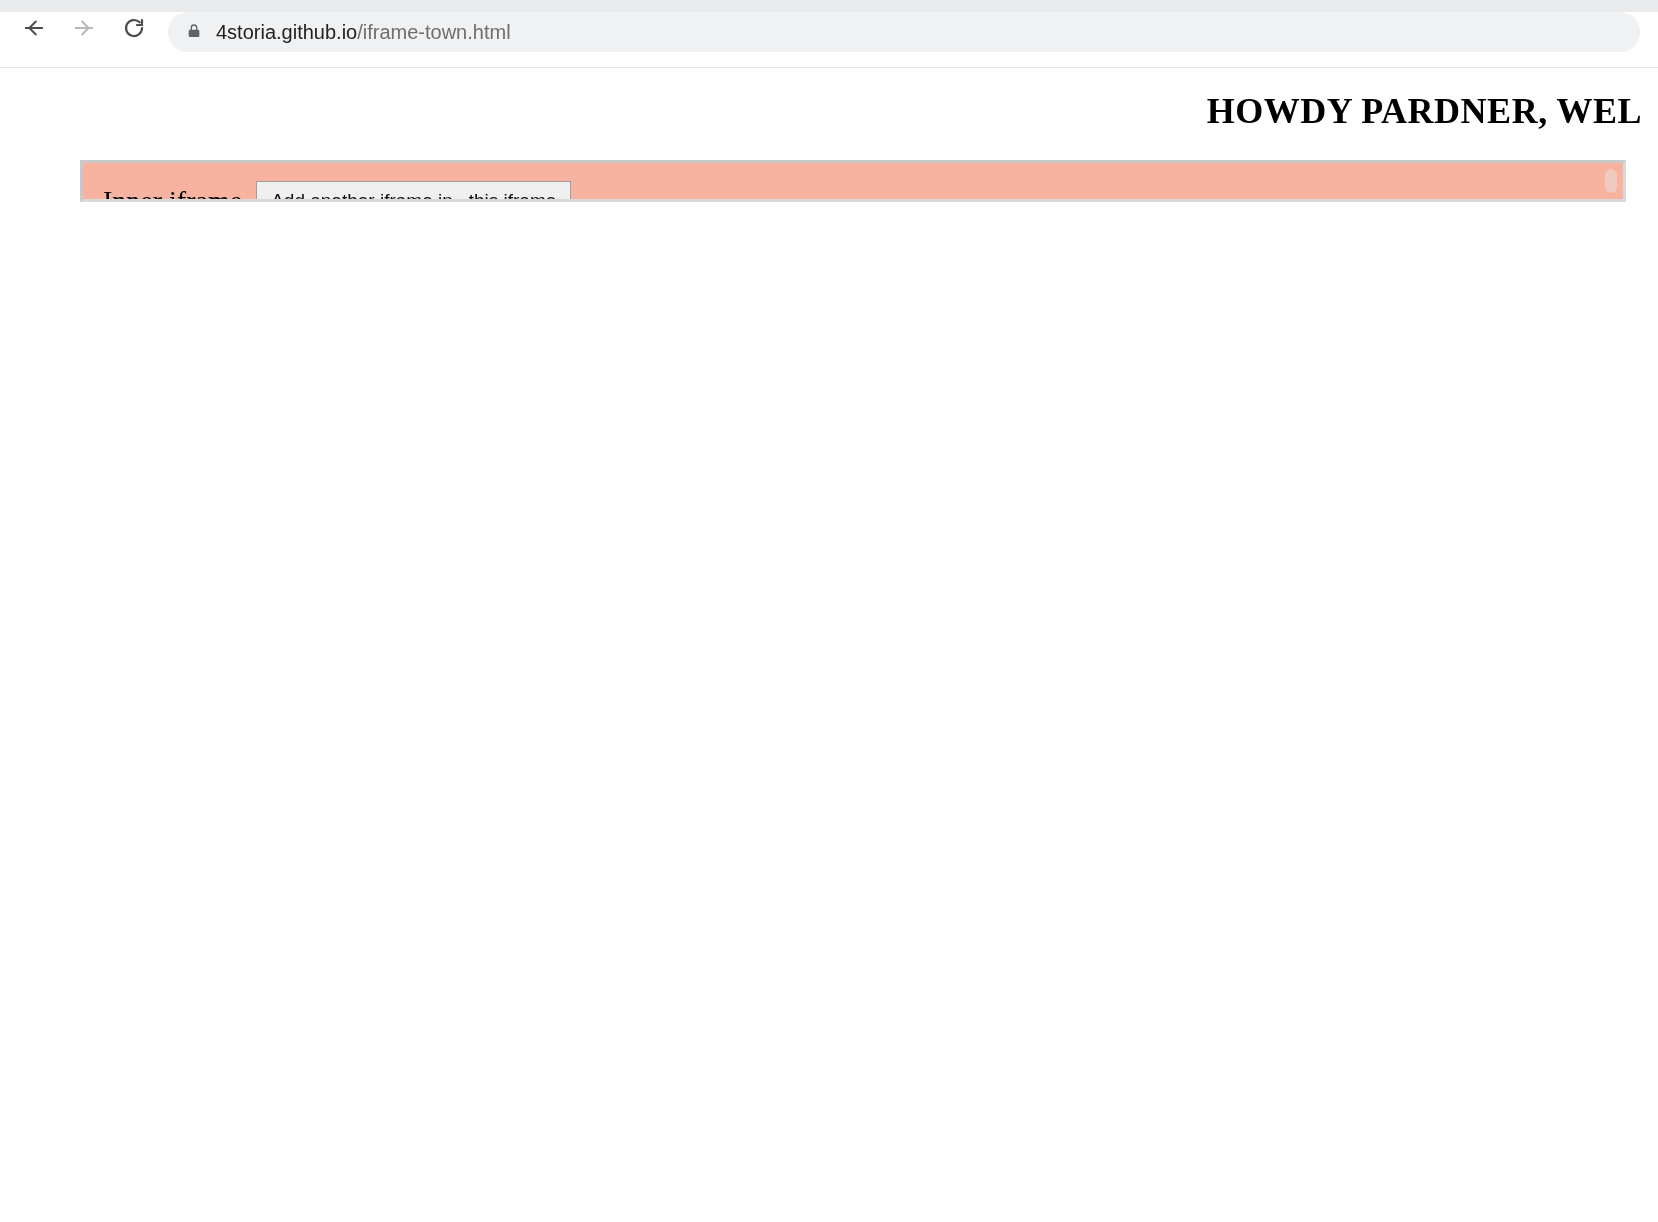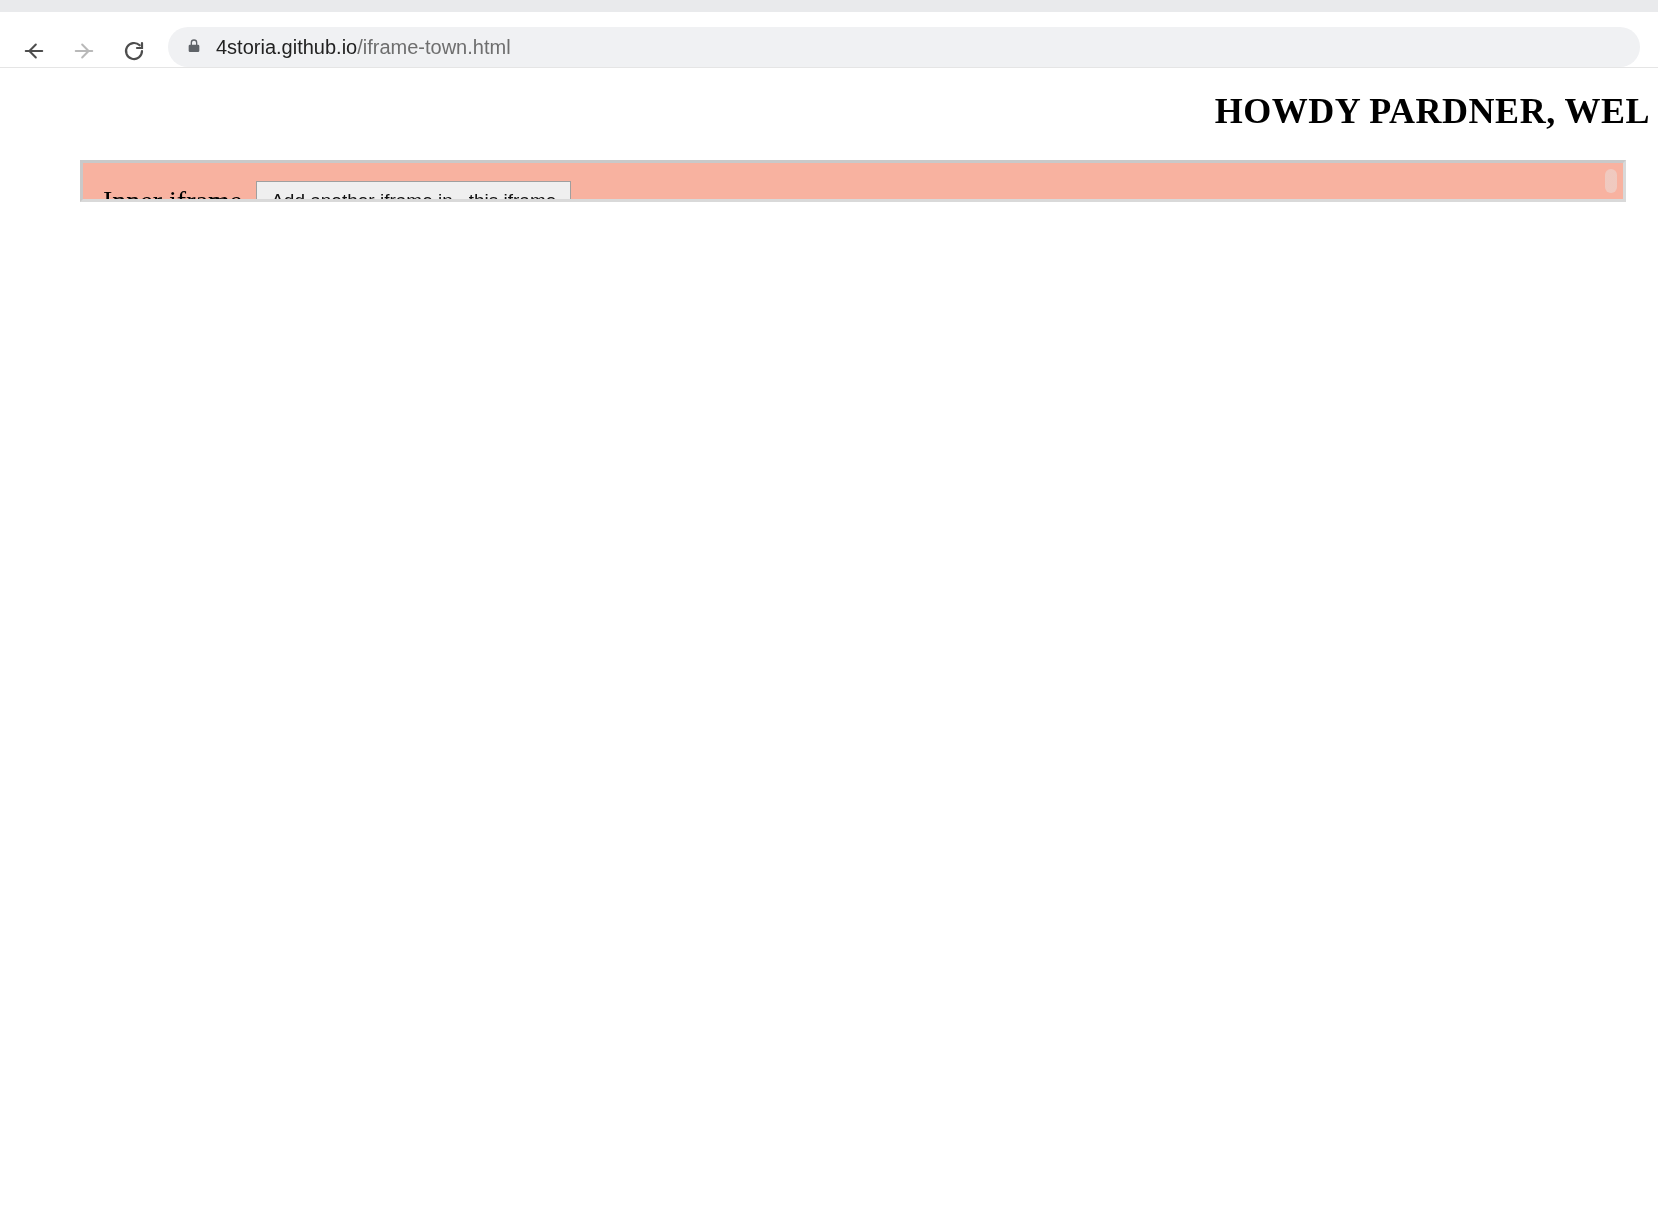--- a/index.html
+++ b/index.html
@@ -1,41 +1,41 @@
 <!DOCTYPE html>
 <html><head>
 <meta charset="utf-8">
 <style>
   * { box-sizing: border-box; margin: 0; padding: 0; }
   html, body { width: 1658px; height: 1222px; font-family: -apple-system, BlinkMacSystemFont, "Segoe UI", Helvetica, Arial, sans-serif; background:#fff; overflow:hidden;}
   
   .tab-strip { height: 12px; background: #e9eaec; }
   .toolbar {
-    height: 56px; background: #ffffff; display: flex; align-items: flex-end;
+    height: 56px; background: #ffffff; display: flex; align-items: flex-start;
     padding: 0 18px; gap: 18px; border-bottom: 1px solid #e5e5e5;
   }
   .nav-btn {
     width: 32px; height: 32px; display:flex; align-items:center; justify-content:center;
     color:#4d4d4d; border-radius:50%;
   }
   .nav-btn.disabled { color:#b9b9b9; }
   .nav-btn svg { width:22px; height:22px; }
   .nav-btn.reload svg { width:24px; height:24px; }
   .address-bar {
     flex:1; height:40px; background:#f0f1f3; border-radius:20px;
     display:flex; align-items:center; padding:0 18px; gap:14px;
     color:#3a3a3a; font-size:20px;
   }
   .address-bar .lock svg{ width:16px;height:16px; fill:#5f6368;}
   .url-host { color:#222; }
   .url-path { color:#6e6e6e; }
   
   .page-area { position:relative; padding-top:22px; }
   .page-heading {
-    position:absolute; top:22px; right:8px; font-family:"Times New Roman", Times, serif;
+    position:absolute; top:22px; right:16px; font-family:"Times New Roman", Times, serif;
     font-weight:bold; font-size:36px; color:#000; white-space:nowrap;
     padding-right:0; letter-spacing:0.5px;
   }
   
   .outer-frame {
     position:absolute; left:80px; top:92px; right:32px; bottom:0;
     background:#f8b2a0; border:3px solid #d9d9d9;
     border-top-color:#c9c9c9; border-left-color:#c9c9c9;
     padding:18px 20px;
     overflow:hidden;

